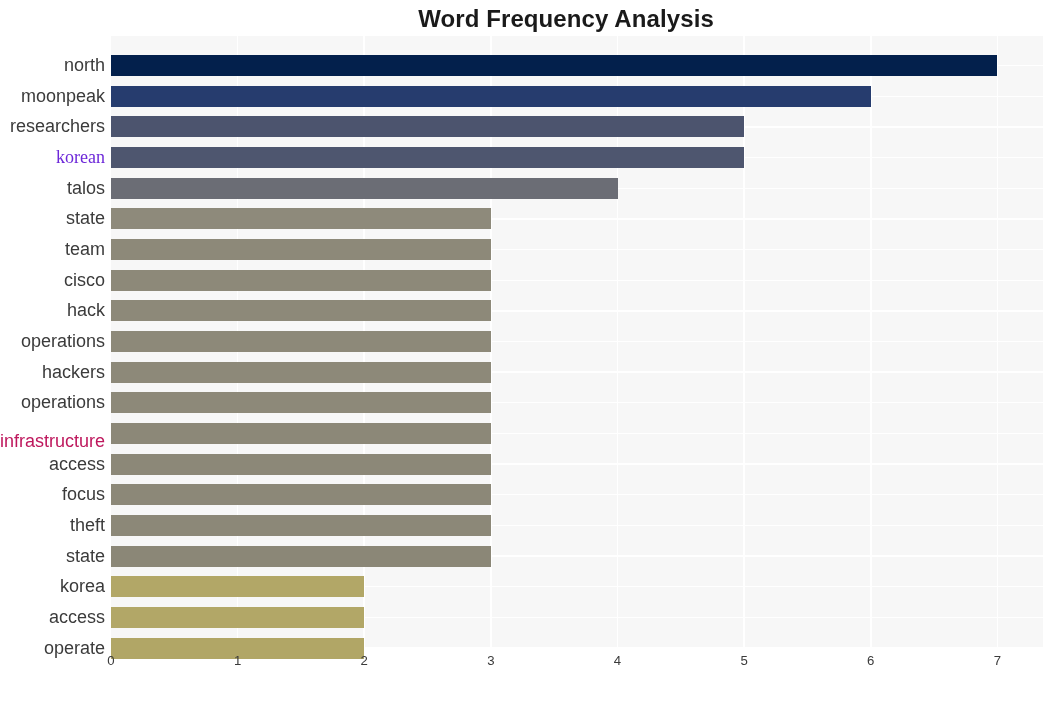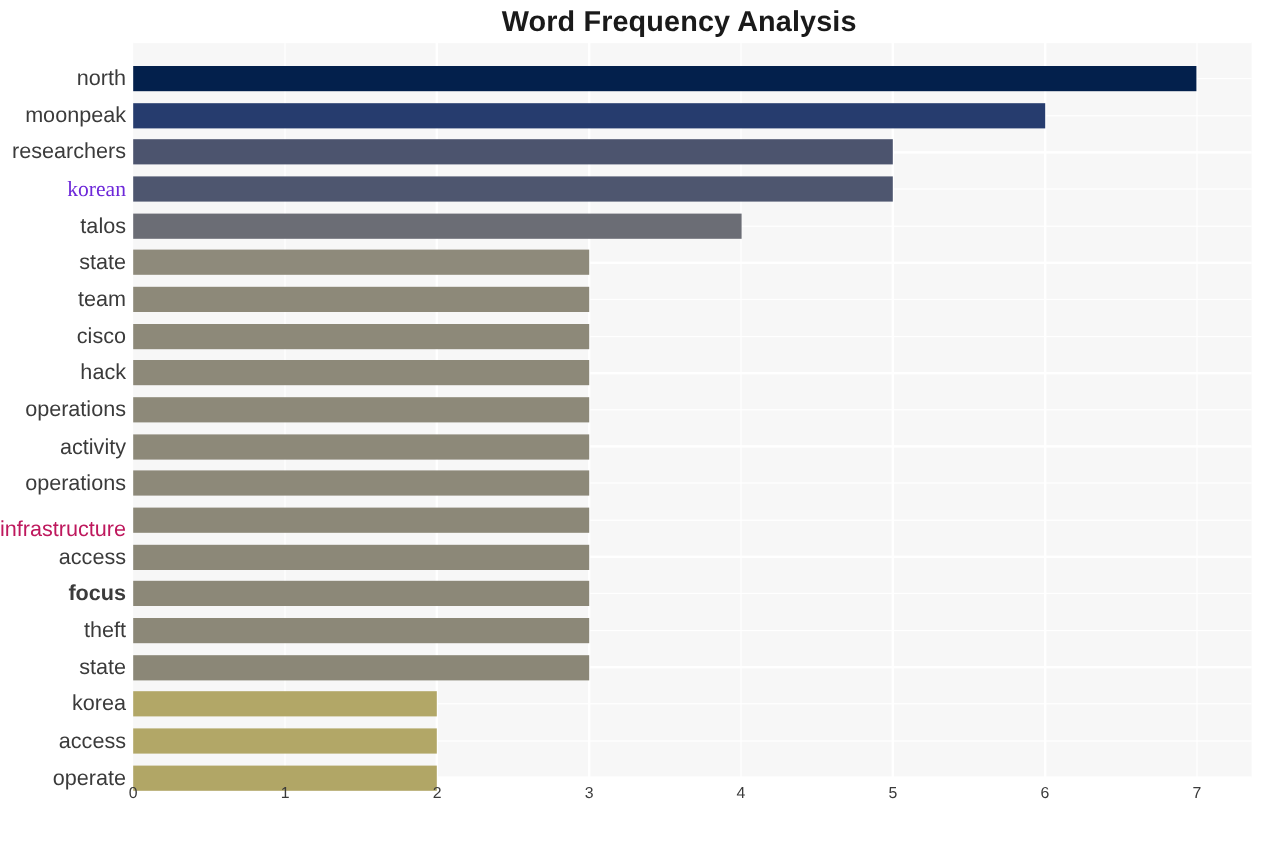--- a/index.html
+++ b/index.html
@@ -152,25 +152,25 @@
       <div class="y-tick-label" style="top: 23.15px; color: rgb(59, 59, 59);">north</div>
       <div class="y-tick-label" style="top: 53.8px; color: rgb(59, 59, 59);">moonpeak</div>
       <div class="y-tick-label" style="top: 84.45px; color: rgb(59, 59, 59);">researchers</div>
       <div class="y-tick-label" style="top: 115px; color: #6d28d9; font-family: Liberation Serif, serif;">korean</div>
       <div class="y-tick-label" style="top: 145.75px; color: rgb(59, 59, 59);">talos</div>
       <div class="y-tick-label" style="top: 176.4px; color: rgb(59, 59, 59);">state</div>
       <div class="y-tick-label" style="top: 207.05px; color: rgb(59, 59, 59);">team</div>
       <div class="y-tick-label" style="top: 237.7px; color: rgb(59, 59, 59); padding-left: 20px;">cisco</div>
       <div class="y-tick-label" style="top: 268.35px; color: rgb(59, 59, 59);">hack</div>
       <div class="y-tick-label" style="top: 299px; color: rgb(59, 59, 59);">operations</div>
-      <div class="y-tick-label" style="top: 329.65px; color: rgb(59, 59, 59);">activity</div>
+      <div class="y-tick-label" style="top: 329.65px; color: rgb(59, 59, 59);">hackers</div>
       <div class="y-tick-label" style="top: 360.3px; color: rgb(59, 59, 59);">operations</div>
       <div class="y-tick-label" style="top: 399px; color: #be185d; text-align: right;">infrastructure</div>
       <div class="y-tick-label" style="top: 421.6px; color: rgb(59, 59, 59);">access</div>
-      <div class="y-tick-label" style="top: 452.25px; color: rgb(59, 59, 59); font-weight: bold;">focus</div>
+      <div class="y-tick-label" style="top: 452.25px; color: rgb(59, 59, 59);">focus</div>
       <div class="y-tick-label" style="top: 482.9px; color: rgb(59, 59, 59);">theft</div>
       <div class="y-tick-label" style="top: 513.55px; color: rgb(59, 59, 59);">state</div>
       <div class="y-tick-label" style="top: 544.2px; color: rgb(59, 59, 59);">korea</div>
       <div class="y-tick-label" style="top: 574.85px; color: rgb(59, 59, 59);">access</div>
       <div class="y-tick-label" style="top: 605.5px; color: rgb(59, 59, 59); padding-left: 19px;">operate</div>
     </div>
 
   <div id="x-axis">
   <div class="x-tick-label" style="left: 111px; color: rgb(59, 59, 59);">0</div>
       <div class="x-tick-label" style="left: 237.63px; color: rgb(59, 59, 59);">1</div>

